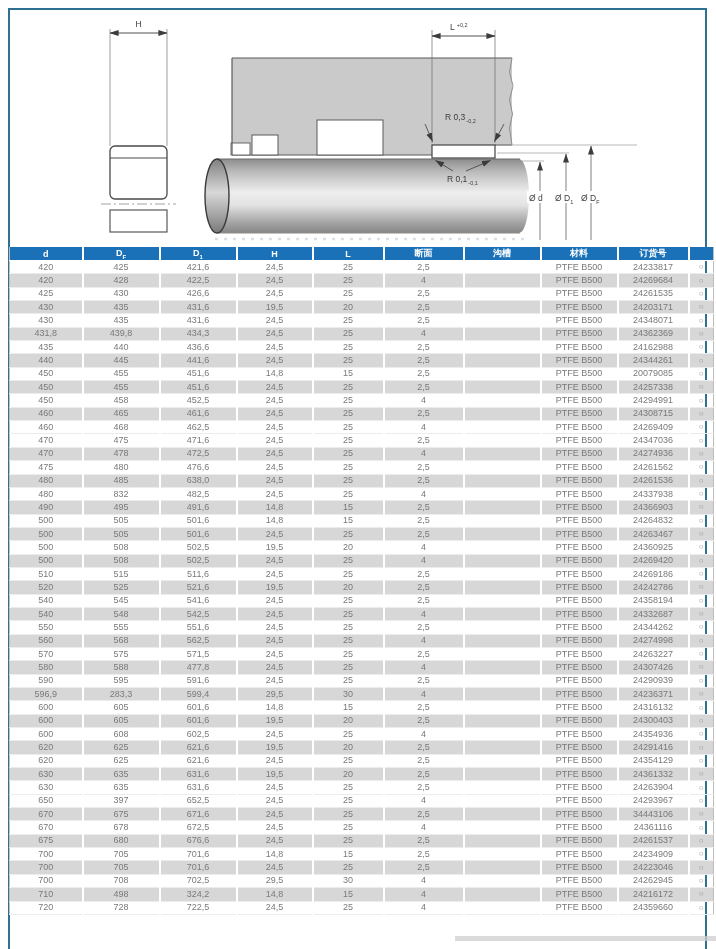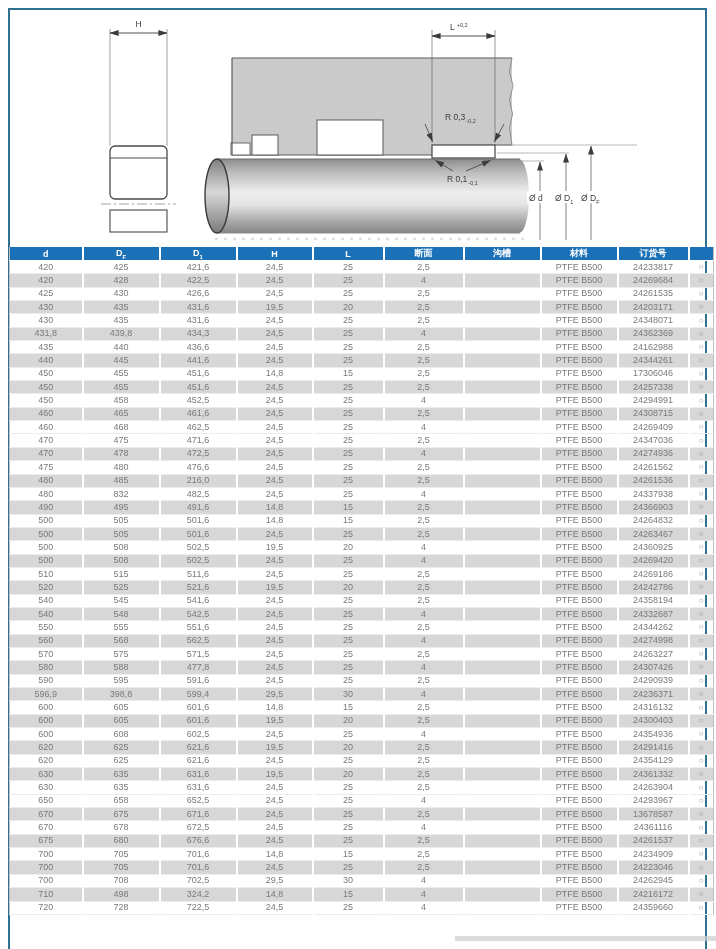--- a/index.html
+++ b/index.html
@@ -259,21 +259,21 @@
       </tr>
       <tr>
         <td>450</td>
         <td>455</td>
         <td>451,6</td>
         <td>14,8</td>
         <td>15</td>
         <td>2,5</td>
         <td></td>
         <td>PTFE B500</td>
-        <td>17306046</td>
+        <td>20079085</td>
         <td class="avail">○</td>
       </tr>
       <tr class="alt">
         <td>450</td>
         <td>455</td>
         <td>451,6</td>
         <td>24,5</td>
         <td>25</td>
         <td>2,5</td>
         <td></td>
@@ -349,21 +349,21 @@
         <td>25</td>
         <td>2,5</td>
         <td></td>
         <td>PTFE B500</td>
         <td>24261562</td>
         <td class="avail">○</td>
       </tr>
       <tr class="alt">
         <td>480</td>
         <td>485</td>
-        <td>216,0</td>
+        <td>638,0</td>
         <td>24,5</td>
         <td>25</td>
         <td>2,5</td>
         <td></td>
         <td>PTFE B500</td>
         <td>24261536</td>
         <td class="avail">○</td>
       </tr>
       <tr>
         <td>480</td>
@@ -540,21 +540,21 @@
         <td>24,5</td>
         <td>25</td>
         <td>2,5</td>
         <td></td>
         <td>PTFE B500</td>
         <td>24290939</td>
         <td class="avail">○</td>
       </tr>
       <tr class="alt">
         <td>596,9</td>
-        <td>398,8</td>
+        <td>283,3</td>
         <td>599,4</td>
         <td>29,5</td>
         <td>30</td>
         <td>4</td>
         <td></td>
         <td>PTFE B500</td>
         <td>24236371</td>
         <td class="avail">○</td>
       </tr>
       <tr>
@@ -636,40 +636,40 @@
         <td>24,5</td>
         <td>25</td>
         <td>2,5</td>
         <td></td>
         <td>PTFE B500</td>
         <td>24263904</td>
         <td class="avail">○</td>
       </tr>
       <tr>
         <td>650</td>
-        <td>658</td>
+        <td>397</td>
         <td>652,5</td>
         <td>24,5</td>
         <td>25</td>
         <td>4</td>
         <td></td>
         <td>PTFE B500</td>
         <td>24293967</td>
         <td class="avail">○</td>
       </tr>
       <tr class="alt">
         <td>670</td>
         <td>675</td>
         <td>671,6</td>
         <td>24,5</td>
         <td>25</td>
         <td>2,5</td>
         <td></td>
         <td>PTFE B500</td>
-        <td>13678587</td>
+        <td>34443106</td>
         <td class="avail">○</td>
       </tr>
       <tr>
         <td>670</td>
         <td>678</td>
         <td>672,5</td>
         <td>24,5</td>
         <td>25</td>
         <td>4</td>
         <td></td>

